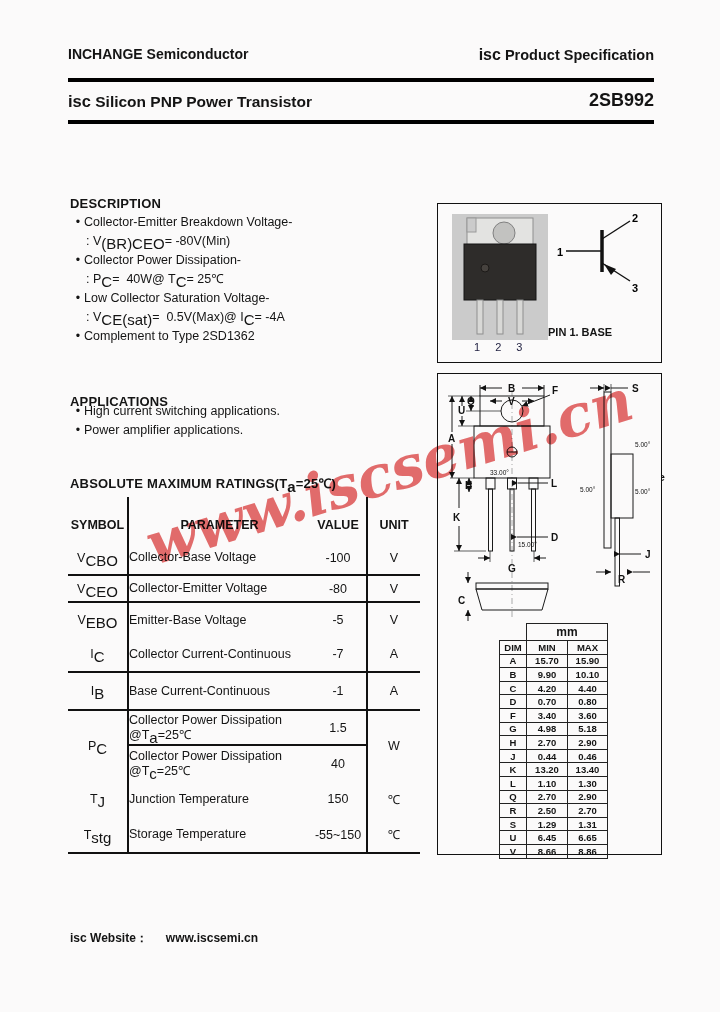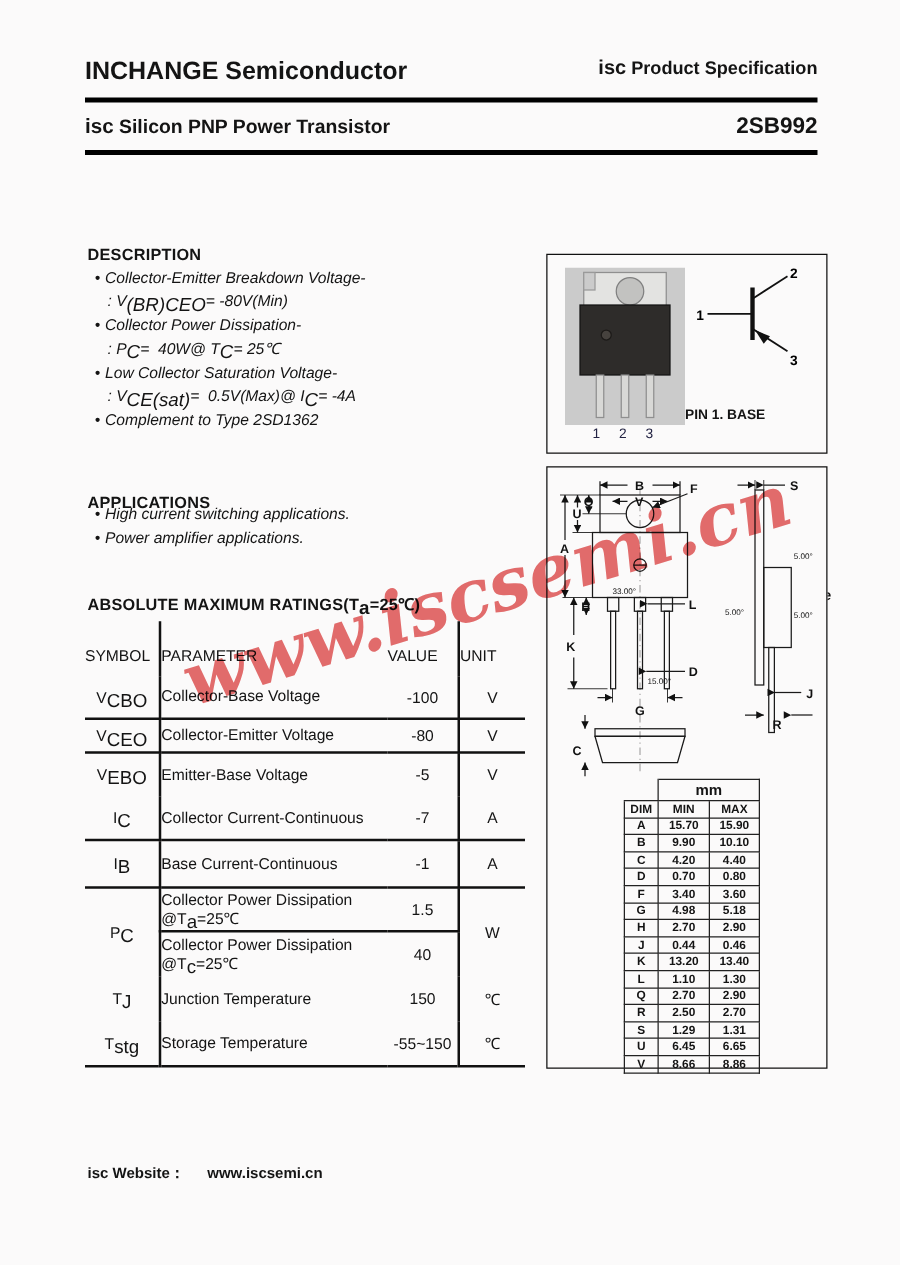--- a/index.html
+++ b/index.html
@@ -1,43 +1,43 @@
 <!DOCTYPE html>
 <html><head>
 <meta charset="utf-8">
 <style>
   html,body{margin:0;padding:0;background:#e8e8e8;}
   #page{position:relative;width:720px;height:1012px;background:#fbfafa;
         font-family:"Liberation Sans",sans-serif;color:#141414;overflow:hidden;}
   .abs{position:absolute;}
   sub{font-size:15px;line-height:0;}
   
-  .company{left:68px;top:46px;font-size:20px;font-weight:bold;}
+  .company{left:68px;top:46px;font-size:14px;font-weight:bold;}
   .prodspec{right:66px;top:46px;font-size:14.5px;font-weight:bold;}
   .prodspec .brand{font-size:16px;}
   .rule{left:68px;width:586px;height:4px;background:#000;}
   .titleline{left:68px;top:92px;font-size:15.5px;font-weight:bold;}
   .titleline .brand{font-size:16.5px;}
   .partno{right:66px;top:90px;font-size:18px;font-weight:bold;}
   
   .h1{font-size:13px;font-weight:bold;letter-spacing:.2px;}
-  .txtline{font-size:12.5px;line-height:19px;white-space:pre;font-style:italic;}
+  .txtline{font-size:12.5px;line-height:19px;white-space:pre;}
   .bullet{display:inline-block;width:12px;text-align:center;}
   .indent{padding-left:14px;}
   
   table.ratings{border-collapse:collapse;table-layout:fixed;width:352px;border-bottom:2px solid #111;}
   table.ratings td{font-size:12.5px;vertical-align:middle;padding:0;}
   td.vr{border-right:2px solid #111;}
   tr.hb > td{border-bottom:2px solid #111;}
   td.hbp{border-bottom:2px solid #111;}
   td.csym{text-align:center;}
   td.cpar{padding-left:10px;line-height:15px;}
   td.cval{text-align:center;}
   td.cunit{text-align:center;}
-  tr.thead td{font-weight:normal;height:35px;vertical-align:bottom;padding-bottom:9px;}
+  tr.thead td{font-weight:bold;text-align:center;height:35px;vertical-align:bottom;padding-bottom:9px;}
   
   .box{border:1.5px solid #111;background:#fbfafa;}
   .pinlist{font-size:11px;font-weight:600;line-height:16px;white-space:pre;}
   .pkgname{font-size:11.5px;font-weight:600;}
   
   table.dimtable{border-collapse:collapse;table-layout:fixed;width:108px;}
   table.dimtable td{border:1px solid #222;font-size:9.5px;font-weight:bold;
      text-align:center;padding:0;height:12.6px;line-height:11px;}
   table.dimtable td.nb{border-left:none;border-top:none;}
   table.dimtable td.mm{font-size:12px;height:16px;}

